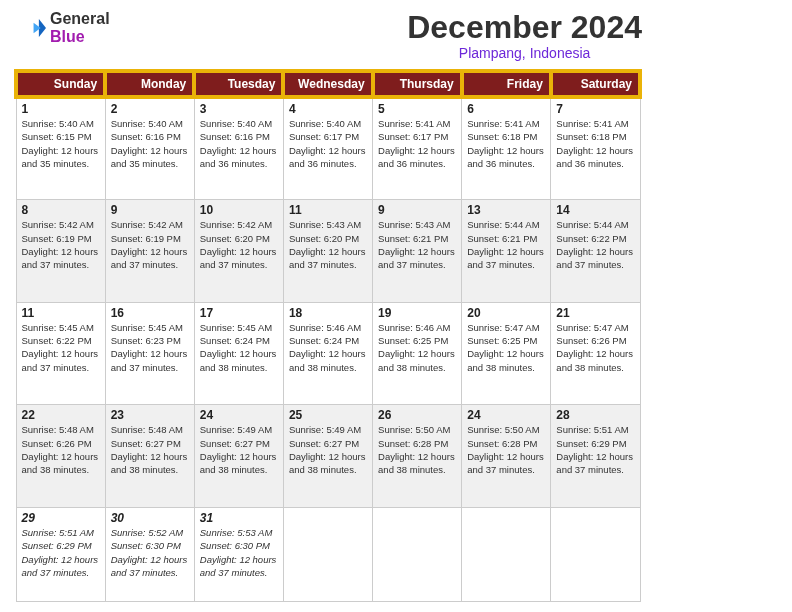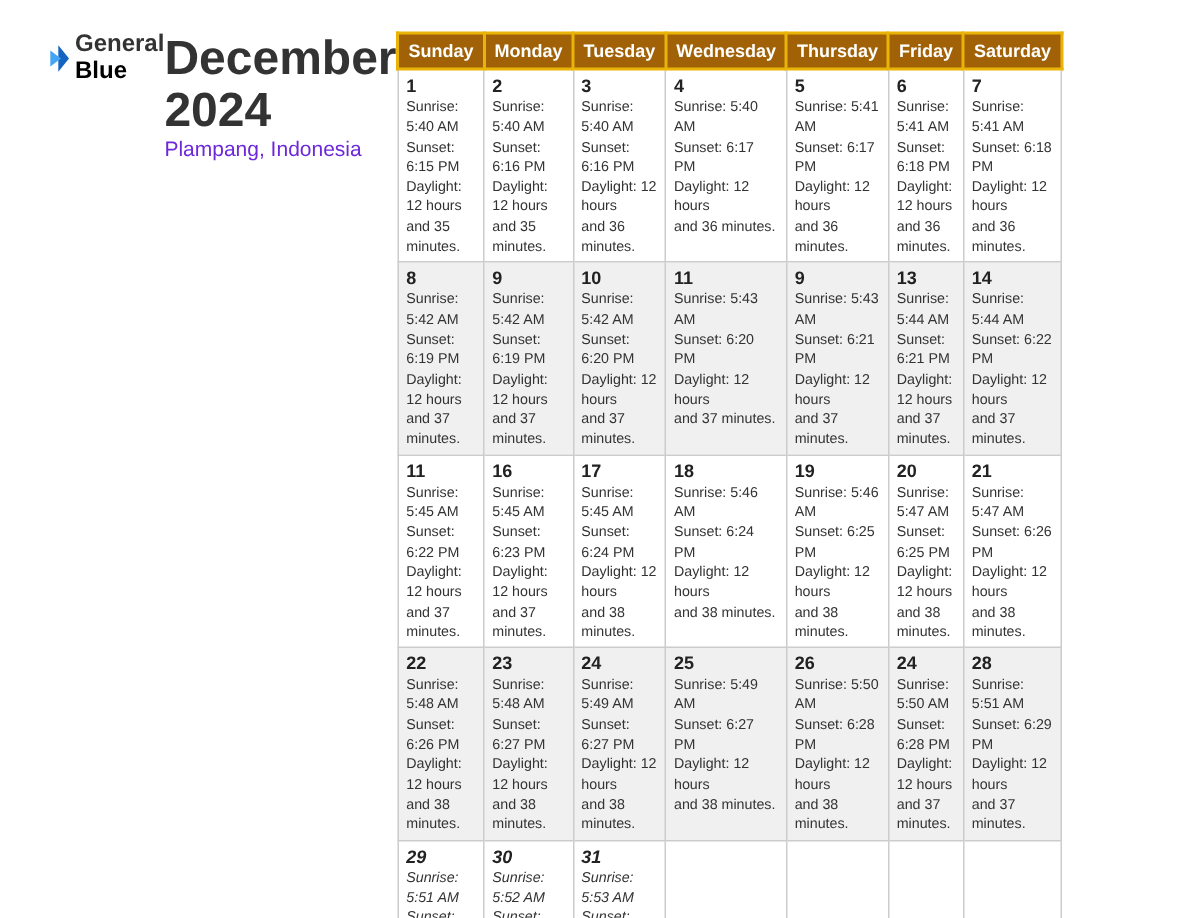--- a/index.html
+++ b/index.html
@@ -7,22 +7,23 @@
       width: 792px;
       height: 612px;
       background: #fff;
       font-family: Arial, sans-serif;
       font-size: 11px;
       overflow: hidden;
     }
     .page {
       width: 656px;
       height: 612px;
-      padding: 21px 14px 10px 14px;
-      display: flex;
+      padding: 10px 14px 10px 14px;
+      display: flex;
+      flex-direction: column;
     }
     .header {
       display: flex;
       justify-content: space-between;
       align-items: flex-start;
       margin-bottom: 8px;
     }
     .logo {
       display: flex;
       align-items: center;
@@ -34,52 +35,52 @@
       line-height: 1.1;
     }
     .logo-general {
       font-size: 16px;
       font-weight: bold;
       color: #333;
     }
     .logo-blue {
       font-size: 16px;
       font-weight: bold;
-      color: #000000;
+      color: #a21caf;
     }
     .logo-icon {
       width: 32px;
       height: 32px;
     }
     .title-block {
-      text-align: left;
+      text-align: center;
     }
     .month-title {
       font-size: 32px;
       font-weight: bold;
       color: #333;
       line-height: 1.1;
     }
     .subtitle {
       font-size: 14px;
       color: #6d28d9;
     }
     .calendar-table {
       width: 100%;
       border-collapse: collapse;
       flex: 1;
     }
     .calendar-table th {
-      background: #a16207;
+      background: #7f1d1d;
       color: #fff;
       font-size: 12px;
       font-weight: bold;
       padding: 4px 6px;
-      text-align: center;
-      border: 2px solid #eab308;
+      text-align: right;
+      border: 4px solid #eab308;
     }
     .calendar-table td {
       border: 1px solid #ccc;
       vertical-align: top;
       padding: 3px 5px;
       width: calc(100% / 7);
       background: #fff;
       height: 82px;
     }
     .calendar-table tr:last-child td {

